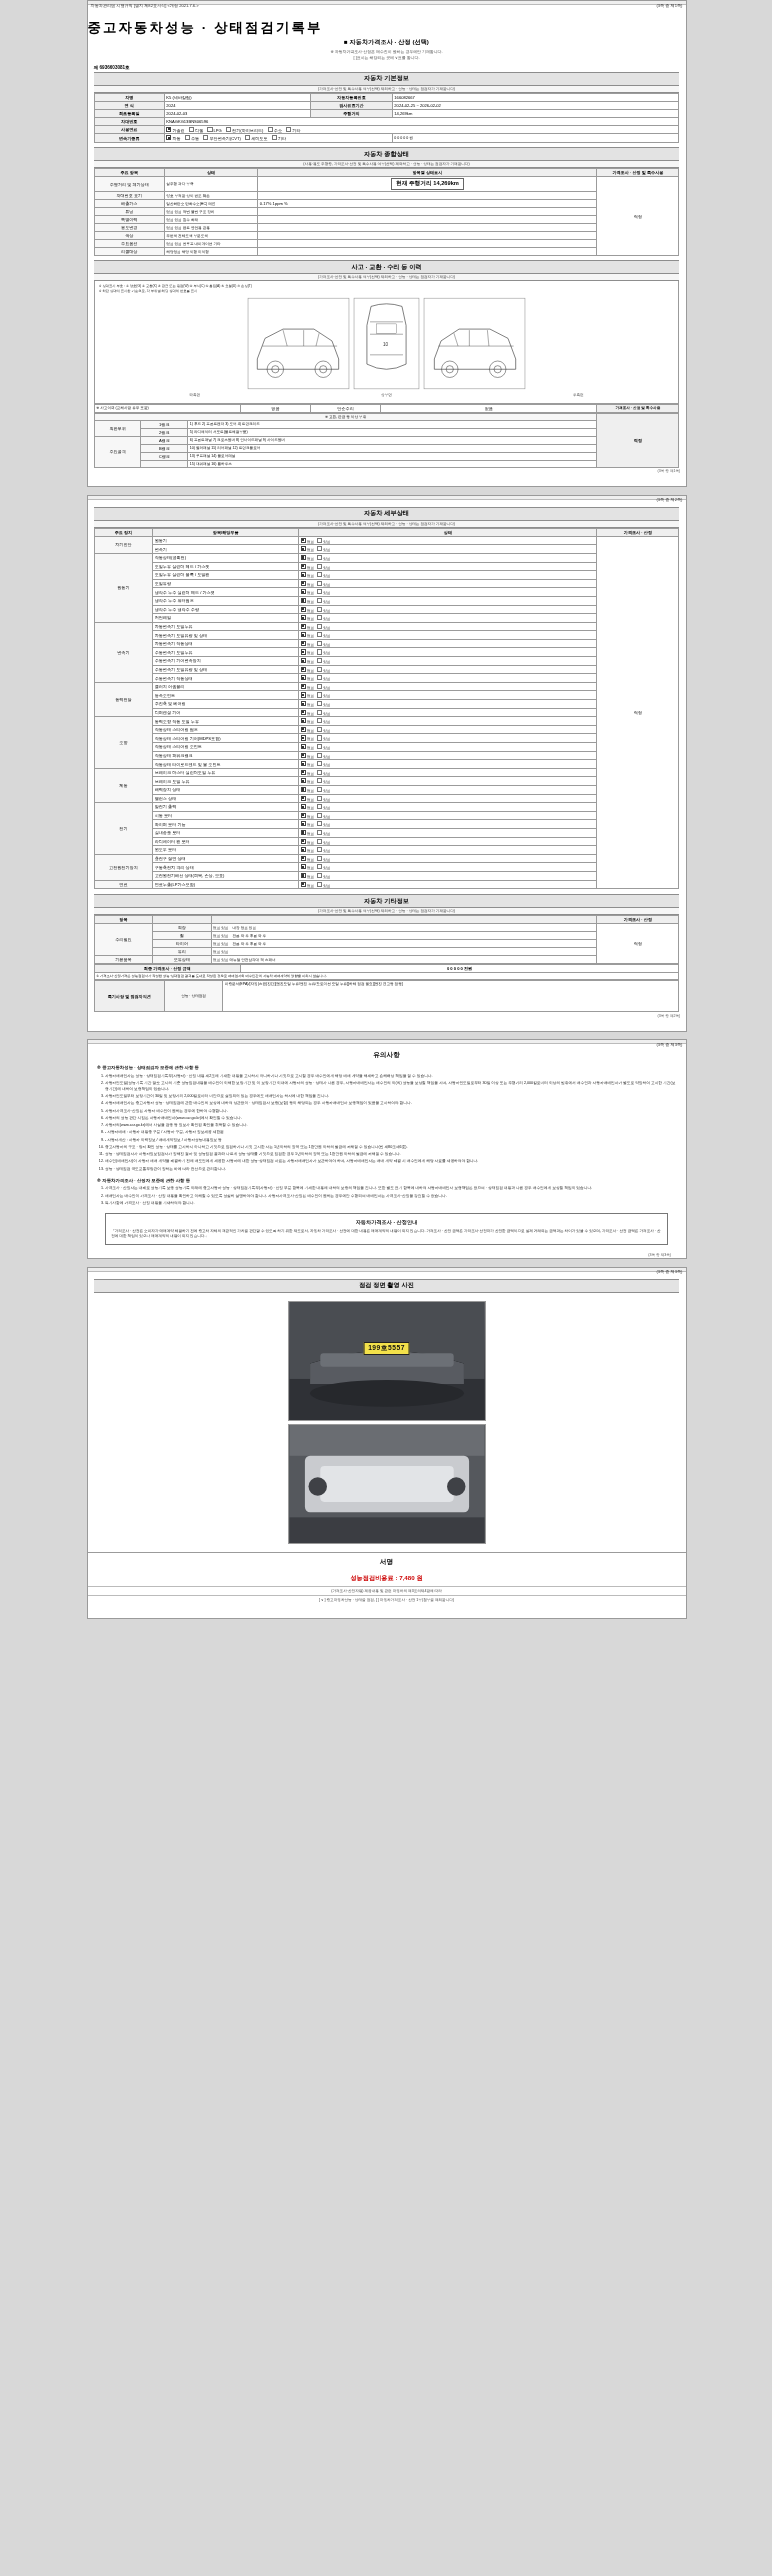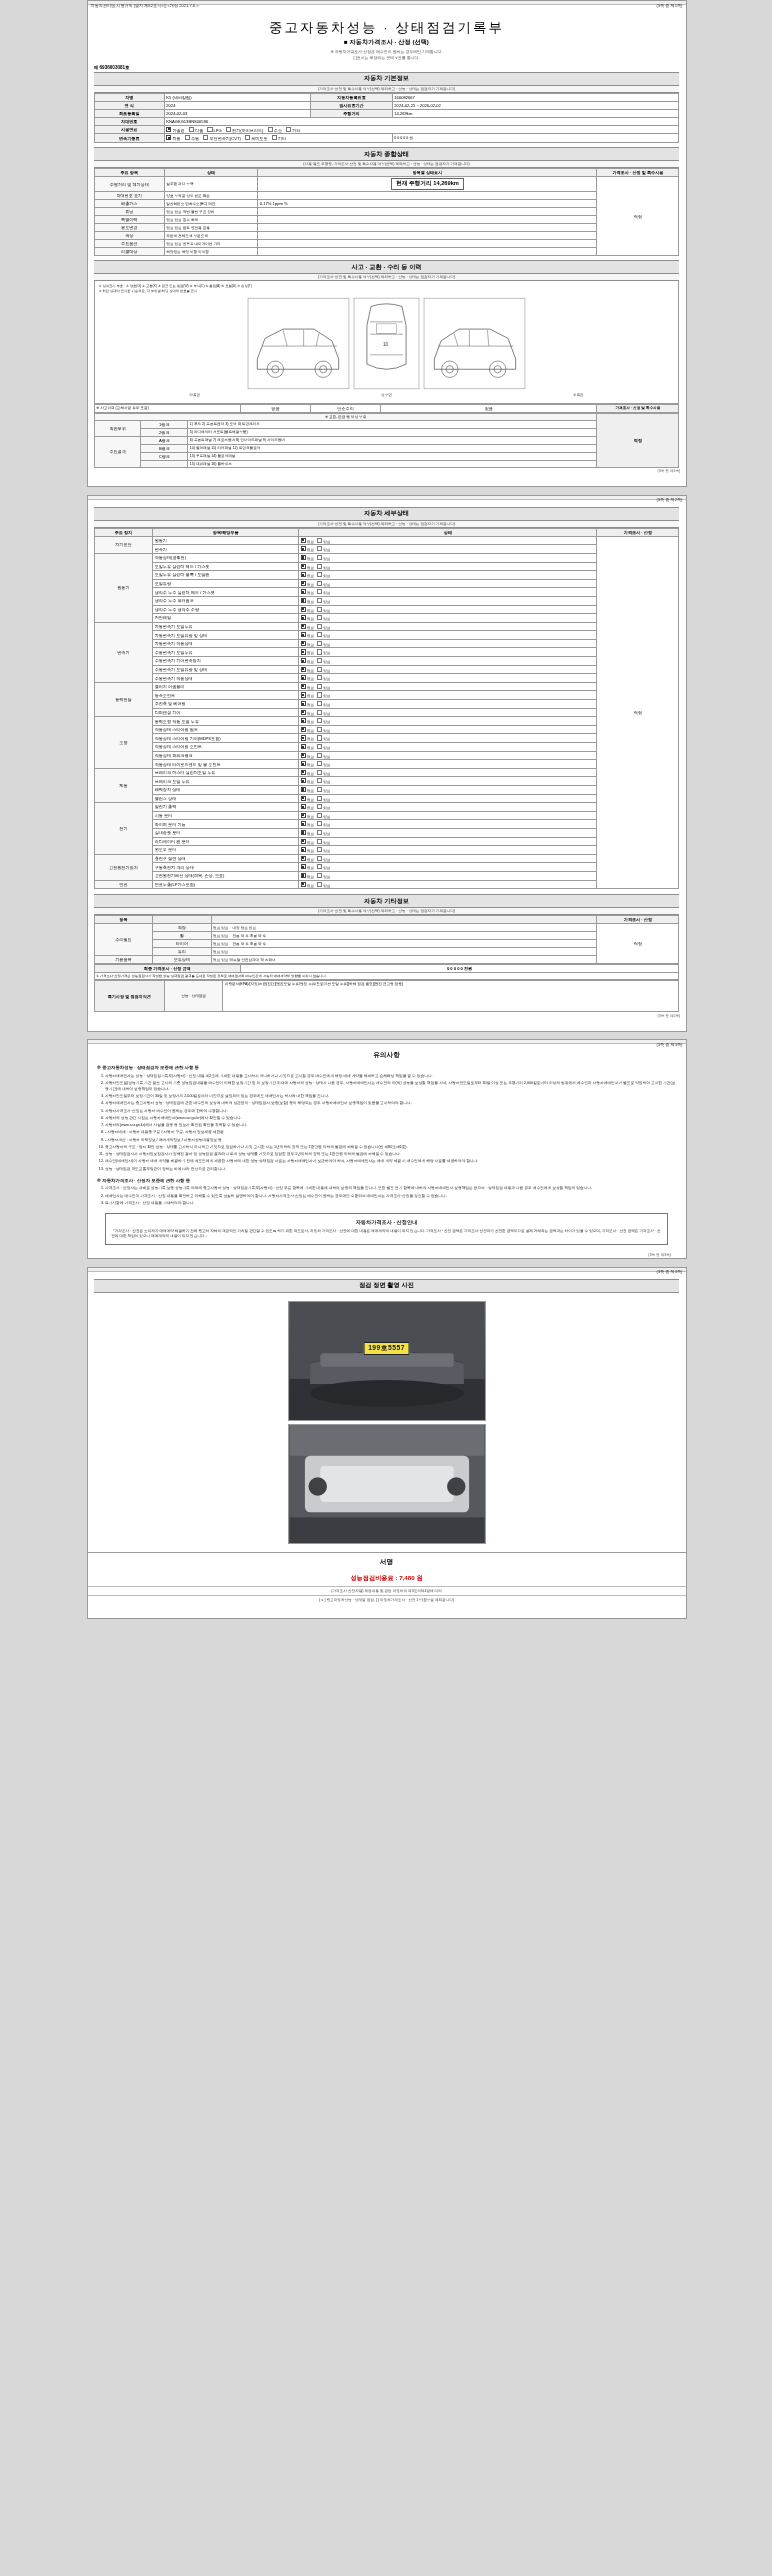--- a/index.html
+++ b/index.html
@@ -4,21 +4,21 @@
 <style>
   html,body{margin:0;padding:0;background:#d8d8d8;}
   body{font-family:"Liberation Sans","DejaVu Sans",sans-serif;-webkit-font-smoothing:antialiased;}
   .page{width:773px;margin:0 auto;position:relative;}
   .sheet{background:#fff;border:0.5px solid #9a9a9a;margin:0 auto;width:598px;}
   .wrap{padding:7.2px 0 13.4px 0;}
   .topbar{font-size:4.1px;color:#333;text-align:center;padding:1.5px 0;border-bottom:0.5px solid #bbb;background:#efefef;}
   .topbar .r{float:right;padding-right:3.1px;}
   .topbar .l{float:left;padding-left:3.1px;}
   .clr{clear:both;}
-  .doctitle{text-align:center;font-size:13.4px;font-weight:normal;letter-spacing:2.1px;padding:7.2px 0 1px 0;}
+  .doctitle{text-align:left;font-size:13.4px;font-weight:bold;letter-spacing:2.1px;padding:7.2px 0 1px 0;}
   .docsub{text-align:center;font-size:6.2px;font-weight:bold;padding-bottom:1.5px;}
   .docsub2{text-align:center;font-size:3.9px;color:#444;line-height:1.5;padding-bottom:3.1px;}
   .docno{font-size:4.6px;font-weight:bold;padding:1px 0 2.1px 6.2px;}
   .band{background:#e3e3e3;border-top:0.5px solid #8d8d8d;border-bottom:0.5px solid #8d8d8d;text-align:center;font-size:6.2px;font-weight:bold;padding:1.5px 0;}
   .bandsub{text-align:center;font-size:3.6px;color:#333;padding:1px 0;border-bottom:0.5px solid #8d8d8d;background:#f6f6f6;}
   table{border-collapse:collapse;width:100%;font-size:4.1px;}
   td,th{border:0.5px solid #9b9b9b;padding:1px 1.5px;vertical-align:middle;}
   .lbl{background:#efefef;text-align:center;font-weight:bold;}
   .lbl2{background:#f7f7f7;text-align:center;}
   .c{text-align:center;}

